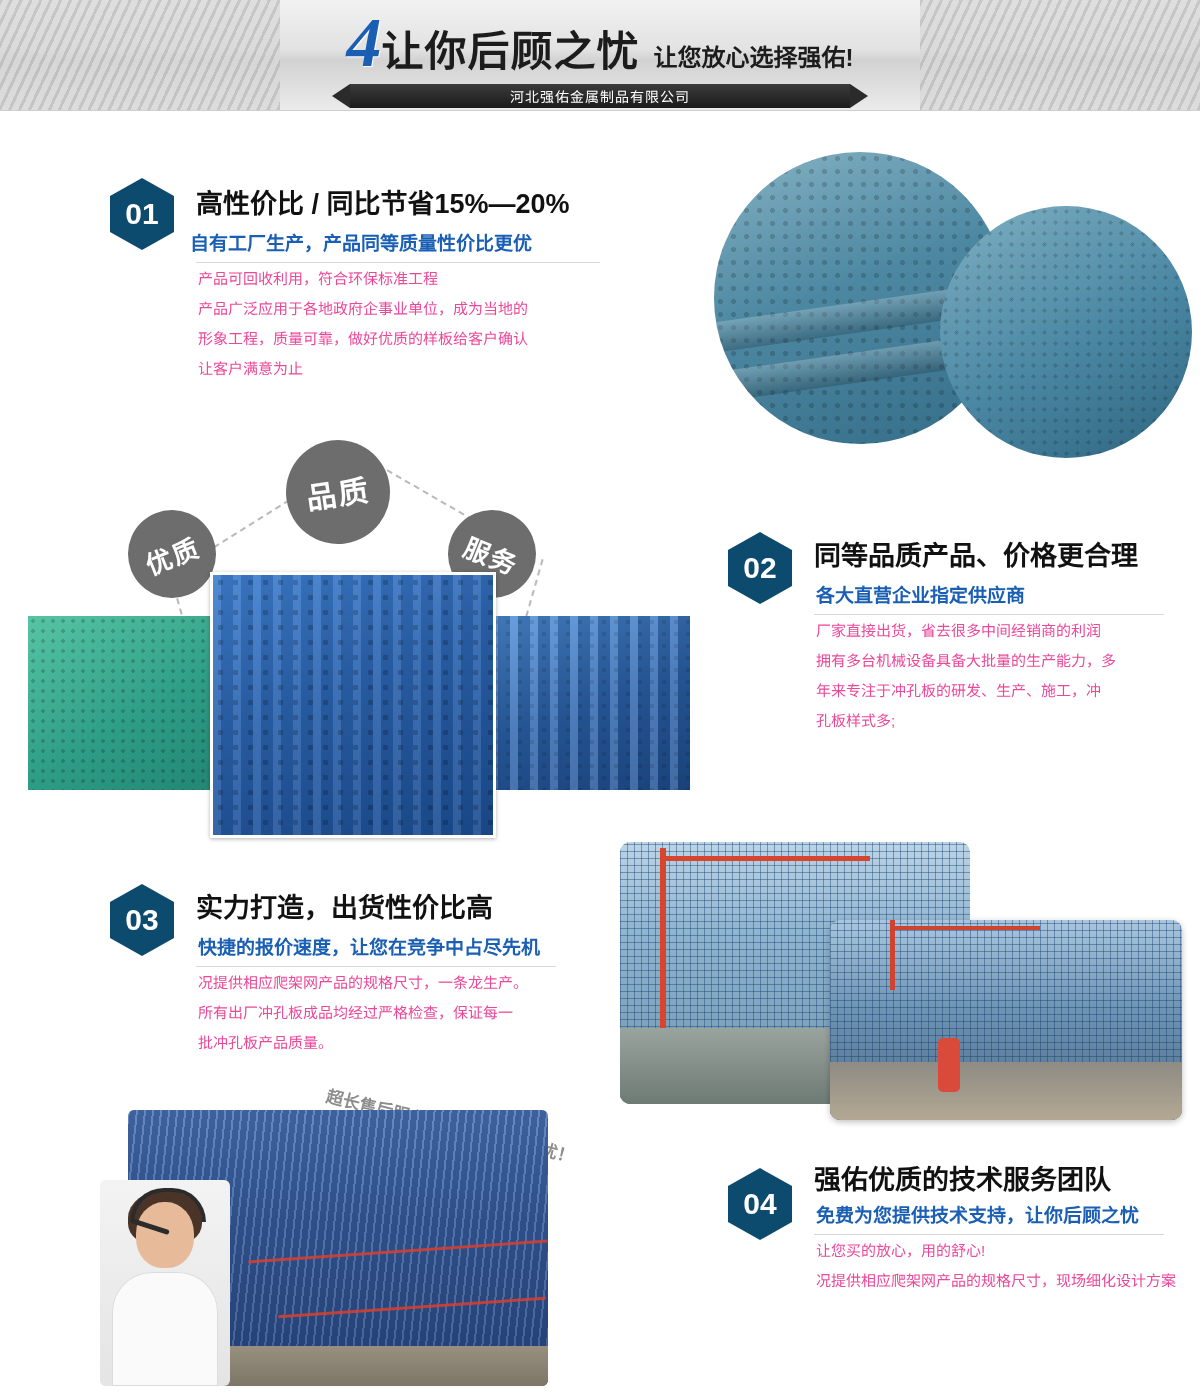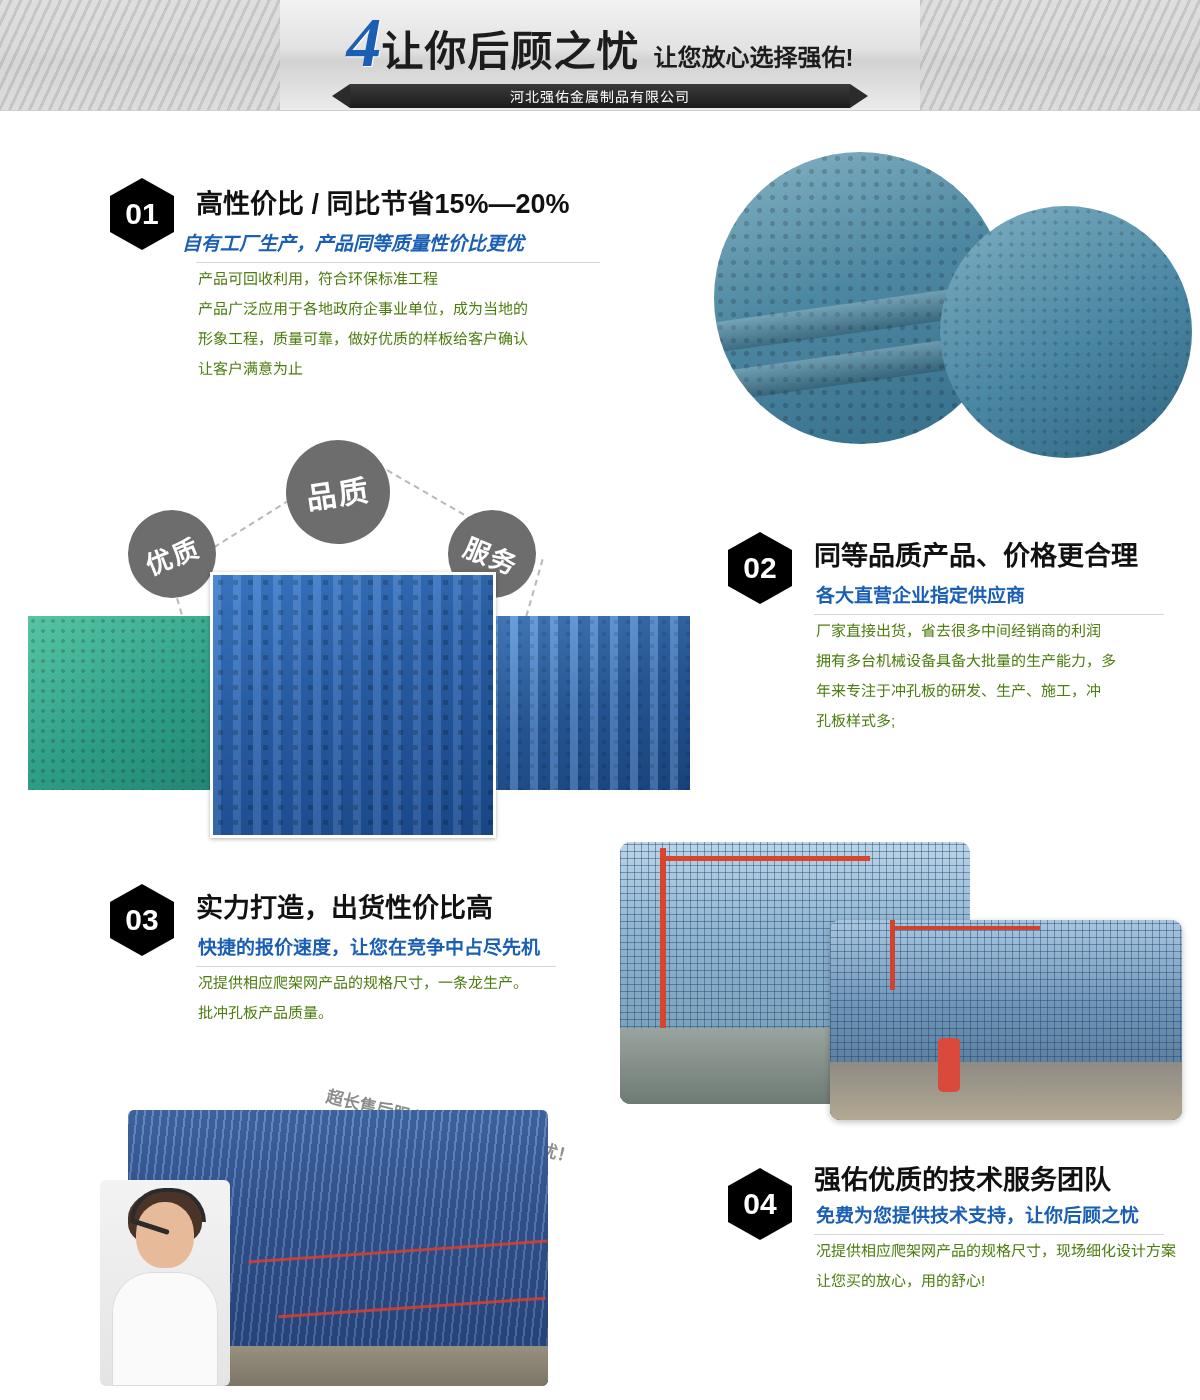--- a/index.html
+++ b/index.html
@@ -109,21 +109,21 @@
     border-top: 12px solid transparent;
     border-bottom: 12px solid transparent;
     border-left: 18px solid #2b2b2b;
   }
 
   
   .hexnum {
     position: absolute;
     width: 64px;
     height: 72px;
-    background: #000000;
+    background: #0c4a6e;
     -webkit-clip-path: polygon(50% 0%, 100% 25%, 100% 75%, 50% 100%, 0% 75%, 0% 25%);
     clip-path: polygon(50% 0%, 100% 25%, 100% 75%, 50% 100%, 0% 75%, 0% 25%);
     color: #fff;
     font-size: 30px;
     font-weight: bold;
     display: flex;
     align-items: center;
     justify-content: center;
     font-family: "Liberation Sans", sans-serif;
   }
@@ -143,21 +143,21 @@
   }
   .blk-divider {
     position: absolute;
     height: 1px;
     background: #d6d6d6;
   }
   .blk-body {
     position: absolute;
     font-size: 15px;
     line-height: 30px;
-    color: #4d7c0f;
+    color: #ec4899;
   }
   .blk-body div { white-space: nowrap; }
 
   
   .photo {
     position: absolute;
     overflow: hidden;
     background: #9fb7c4;
   }
   .perf-holes {
@@ -340,21 +340,21 @@
       <span class="header-sub">让您放心选择强佑!</span>
     </div>
     <div class="header-ribbon">
       <span>河北强佑金属制品有限公司</span>
     </div>
   </div>
 </div>
 
 <div class="hexnum" style="left:110px; top:178px;">01</div>
 <div class="blk-title" style="left:196px; top:182px;">高性价比 / 同比节省15%—20%</div>
-<div class="blk-sub" style="left:182px; top:228px;font-style:italic;">自有工厂生产，产品同等质量性价比更优</div>
+<div class="blk-sub" style="left:190px; top:228px;">自有工厂生产，产品同等质量性价比更优</div>
 <div class="blk-divider" style="left:196px; top:262px; width:404px;"></div>
 <div class="blk-body" style="left:198px; top:264px;">
   <div>产品可回收利用，符合环保标准工程</div>
   <div>产品广泛应用于各地政府企事业单位，成为当地的</div>
   <div>形象工程，质量可靠，做好优质的样板给客户确认</div>
   <div>让客户满意为止</div>
 </div>
 
 <div class="circle-photo c1">
   <div class="perf-holes" style="background-size:13px 13px; opacity:.55;"></div>
@@ -402,20 +402,21 @@
   <div>年来专注于冲孔板的研发、生产、施工，冲</div>
   <div>孔板样式多;</div>
 </div>
 
 <div class="hexnum" style="left:110px; top:884px;">03</div>
 <div class="blk-title" style="left:196px; top:886px;">实力打造，出货性价比高</div>
 <div class="blk-sub" style="left:198px; top:932px;">快捷的报价速度，让您在竞争中占尽先机</div>
 <div class="blk-divider" style="left:196px; top:966px; width:360px;"></div>
 <div class="blk-body" style="left:198px; top:968px;">
   <div>况提供相应爬架网产品的规格尺寸，一条龙生产。</div>
+  <div>所有出厂冲孔板成品均经过严格检查，保证每一</div>
   <div>批冲孔板产品质量。</div>
 </div>
 
 <div class="photo site1">
   <div class="mesh-net"></div>
   <div style="position:absolute;left:40px;top:6px;width:6px;height:180px;background:#d7452f;"></div>
   <div style="position:absolute;left:40px;top:14px;width:210px;height:5px;background:#d7452f;"></div>
   <div style="position:absolute;left:0;top:186px;width:350px;height:76px;background:linear-gradient(180deg,#9aa49f,#6e7a74);"></div>
 </div>
 <div class="photo site2">
@@ -441,15 +442,15 @@
   <div class="op-band"></div>
   <div class="op-mic"></div>
   <div class="op-body"></div>
 </div>
 
 <div class="hexnum" style="left:728px; top:1168px;">04</div>
 <div class="blk-title" style="left:814px; top:1158px;">强佑优质的技术服务团队</div>
 <div class="blk-sub" style="left:816px; top:1200px;">免费为您提供技术支持，让你后顾之忧</div>
 <div class="blk-divider" style="left:814px; top:1234px; width:350px;"></div>
 <div class="blk-body" style="left:816px; top:1236px;">
+  <div>让您买的放心，用的舒心!</div>
   <div>况提供相应爬架网产品的规格尺寸，现场细化设计方案</div>
-  <div>让您买的放心，用的舒心!</div>
 </div>
 
 </body></html>

